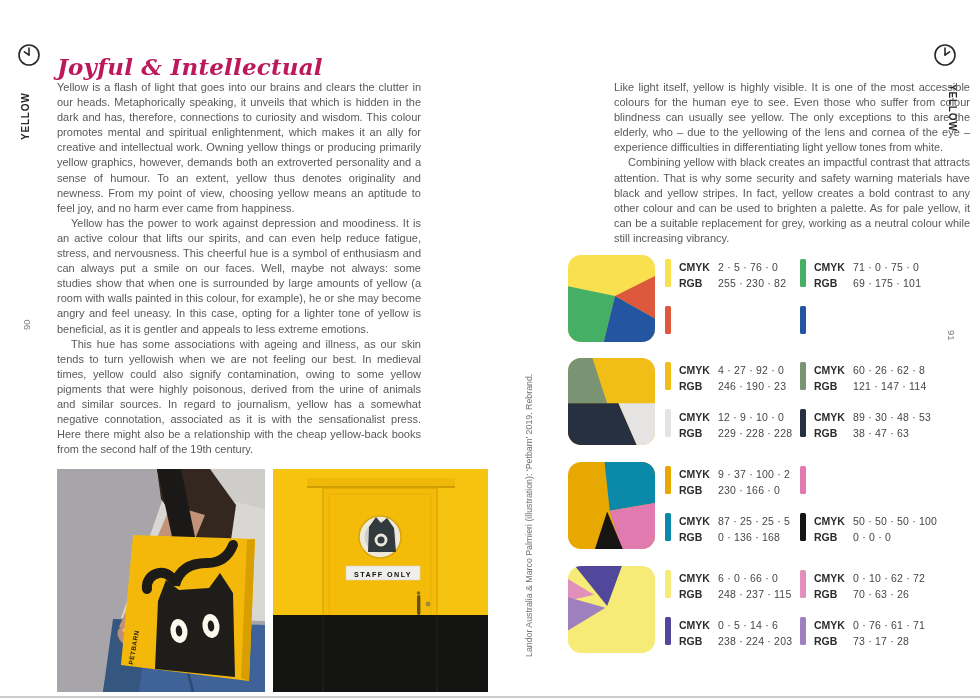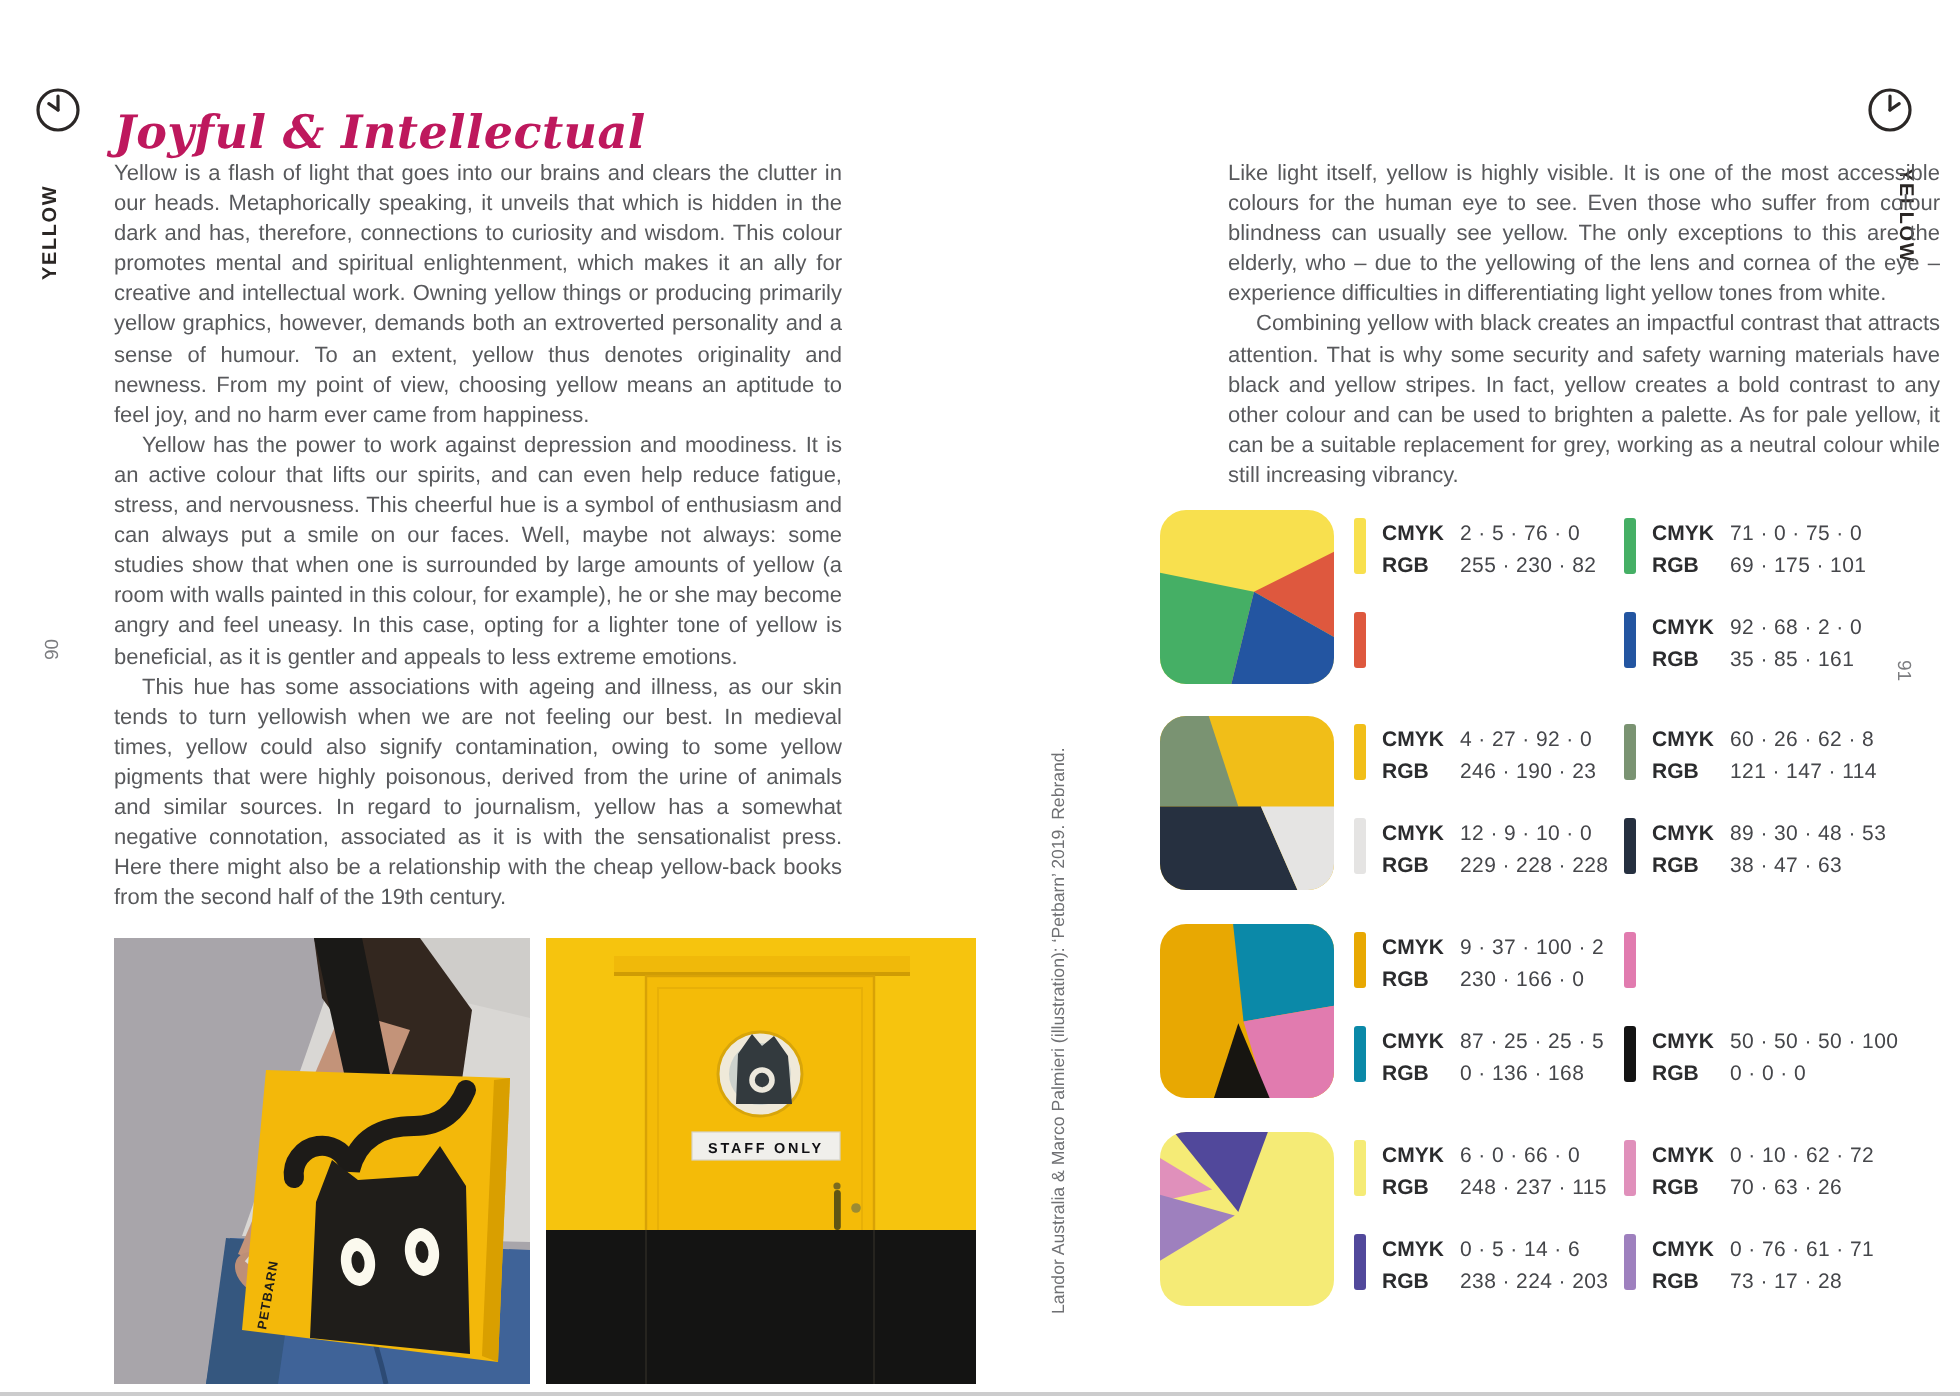--- a/index.html
+++ b/index.html
@@ -23,21 +23,21 @@
   #left-margin-label{left:20px;top:140px;transform:rotate(-90deg);transform-origin:0 0;}
   #right-margin-label{left:958px;top:84px;transform:rotate(90deg);transform-origin:0 0;}
   .page-num{position:absolute;font-size:9.5px;color:#7c7d80;white-space:nowrap;}
   #left-page-num{left:21px;top:330px;transform:rotate(-90deg);transform-origin:0 0;}
   #right-page-num{left:957px;top:330px;transform:rotate(90deg);transform-origin:0 0;}
   #photo-caption{position:absolute;left:524px;top:657px;width:318px;height:12px;
                  transform:rotate(-90deg);transform-origin:0 0;font-size:8.8px;color:#6f7073;
                  white-space:nowrap;}
   #photo{position:absolute;left:57px;top:469px;width:431px;height:223px;}
   #palettes{position:absolute;left:568px;top:255px;width:370px;height:400px;}
-  .palette-row{position:absolute;left:0;width:370px;height:87px;margin-left:12px;}
+  .palette-row{position:absolute;left:0;width:370px;height:87px;}
   .swatch{position:absolute;left:0;top:0;width:87px;height:87px;}
   .entry{position:absolute;width:136px;height:36px;}
   .entry:nth-child(1){left:97px;top:3px;}
   .entry:nth-child(2){left:97px;top:50px;}
   .entry:nth-child(3){left:232px;top:3px;}
   .entry:nth-child(4){left:232px;top:50px;}
   .chip{position:absolute;left:0;top:1px;width:6px;height:28px;border-radius:1.5px;}
   .rows{position:absolute;left:14px;top:0;}
   .vrow{height:15.5px;line-height:15.5px;white-space:nowrap;}
   .lbl{display:inline-block;width:39px;font-size:10.5px;font-weight:700;color:#2b2c2e;}
@@ -173,24 +173,20 @@
   <div class="entry">
     <span class="chip" style="background: rgb(69, 175, 101);"></span>
     <div class="rows">
       <div class="vrow"><span class="lbl">CMYK</span><span class="val">71 · 0 · 75 · 0</span></div>
       <div class="vrow"><span class="lbl">RGB</span><span class="val">69 · 175 · 101</span></div>
     </div>
   </div>
 
   <div class="entry">
     <span class="chip" style="background: rgb(35, 85, 161);"></span>
-    <div class="rows">
-      <div class="vrow"><span class="lbl">CMYK</span><span class="val">92 · 68 · 2 · 0</span></div>
-      <div class="vrow"><span class="lbl">RGB</span><span class="val">35 · 85 · 161</span></div>
-    </div>
   </div>
 </div>
   </div>
 
   <div class="palette-row" style="top: 103px;">
     <svg class="swatch" viewBox="0 0 100 100">
           <clipPath id="swclip1">
             <rect x="0" y="0" width="100" height="100" rx="15"></rect>
           </clipPath>
           <g clip-path="url(#swclip1)">

